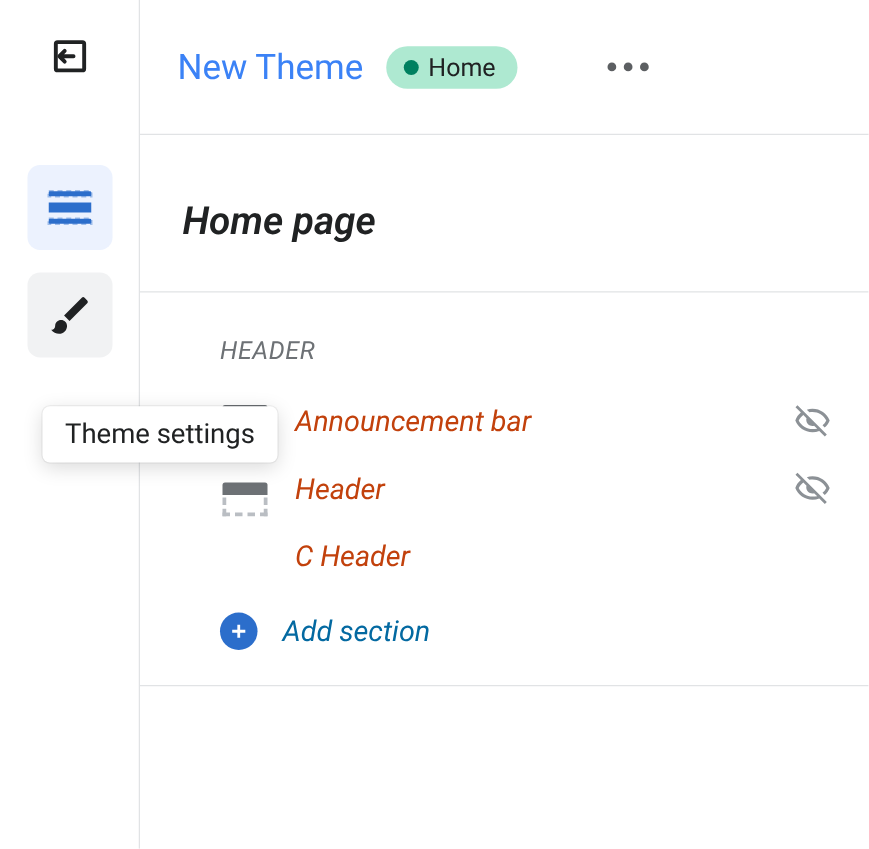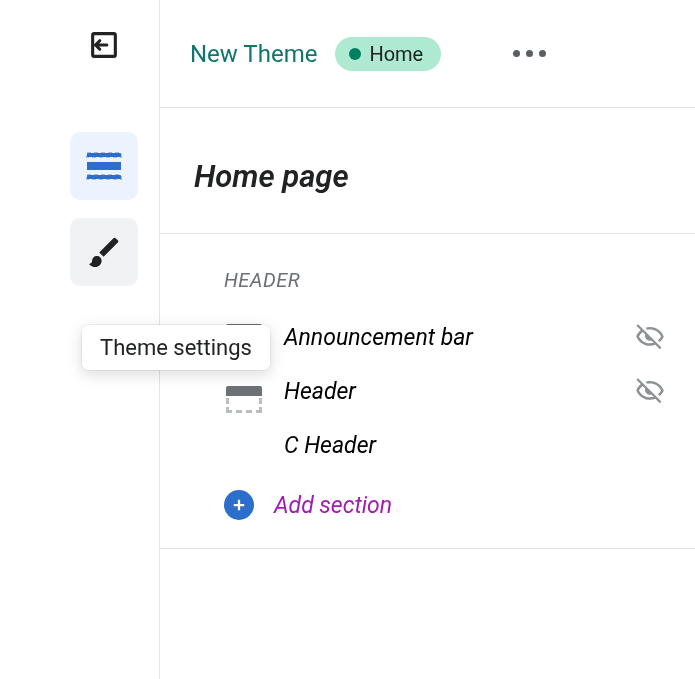--- a/index.html
+++ b/index.html
@@ -13,21 +13,20 @@
     }
     .app { display: flex; height: 100%; }
     .rail {
       width: 112px;
       border-right: 1px solid #e1e3e5;
       display: flex;
       flex-direction: column;
       align-items: center;
       padding-top: 26px;
       position: relative;
-      margin-left: 48px;
     }
     .rail-back {
       width: 38px;
       height: 38px;
       display: flex;
       align-items: center;
       justify-content: center;
       cursor: pointer;
       margin-bottom: 68px;
     }
@@ -45,21 +44,21 @@
     .rail-item.active { background: #f1f2f3; }
     .main { flex: 1; display: flex; flex-direction: column; }
     .topbar {
       height: 108px;
       border-bottom: 1px solid #e1e3e5;
       display: flex;
       align-items: center;
       padding-left: 30px;
       gap: 18px;
     }
-    .theme-name { font-size: 24px; color: #0f766e; }
+    .theme-name { font-size: 28px; color: #3b82f6; }
     .live-badge {
       display: inline-flex;
       align-items: center;
       gap: 8px;
       background: #aee9d1;
       color: #202223;
       border-radius: 20px;
       padding: 5px 18px 5px 14px;
       font-size: 20px;
     }
@@ -85,33 +84,33 @@
       letter-spacing: 0.5px;
       padding: 34px 0 18px 64px;
     }
     .section-row {
       display: flex;
       align-items: center;
       padding: 12px 30px 12px 64px;
       gap: 20px;
       cursor: pointer;
       font-size: 23px;
-      color: #000000;
+      color: #c2410c;
     }
     .section-icon { width: 40px; height: 30px; display: flex; align-items: center; justify-content: center; flex-shrink: 0; }
     .section-label { flex: 1; }
     .eye-off { color: #8c9196; flex-shrink: 0; }
     .add-row {
       display: flex;
       align-items: center;
       padding: 18px 30px 28px 64px;
       gap: 20px;
       cursor: pointer;
       font-size: 23px;
-      color: #a21caf;
+      color: #0369a1;
       border-bottom: 1px solid #e1e3e5;
     }
     .add-icon {
       width: 30px; height: 30px;
       background: #2c6ecb;
       border-radius: 50%;
       display: flex; align-items: center; justify-content: center;
       color: #fff;
     }
     .tooltip {

